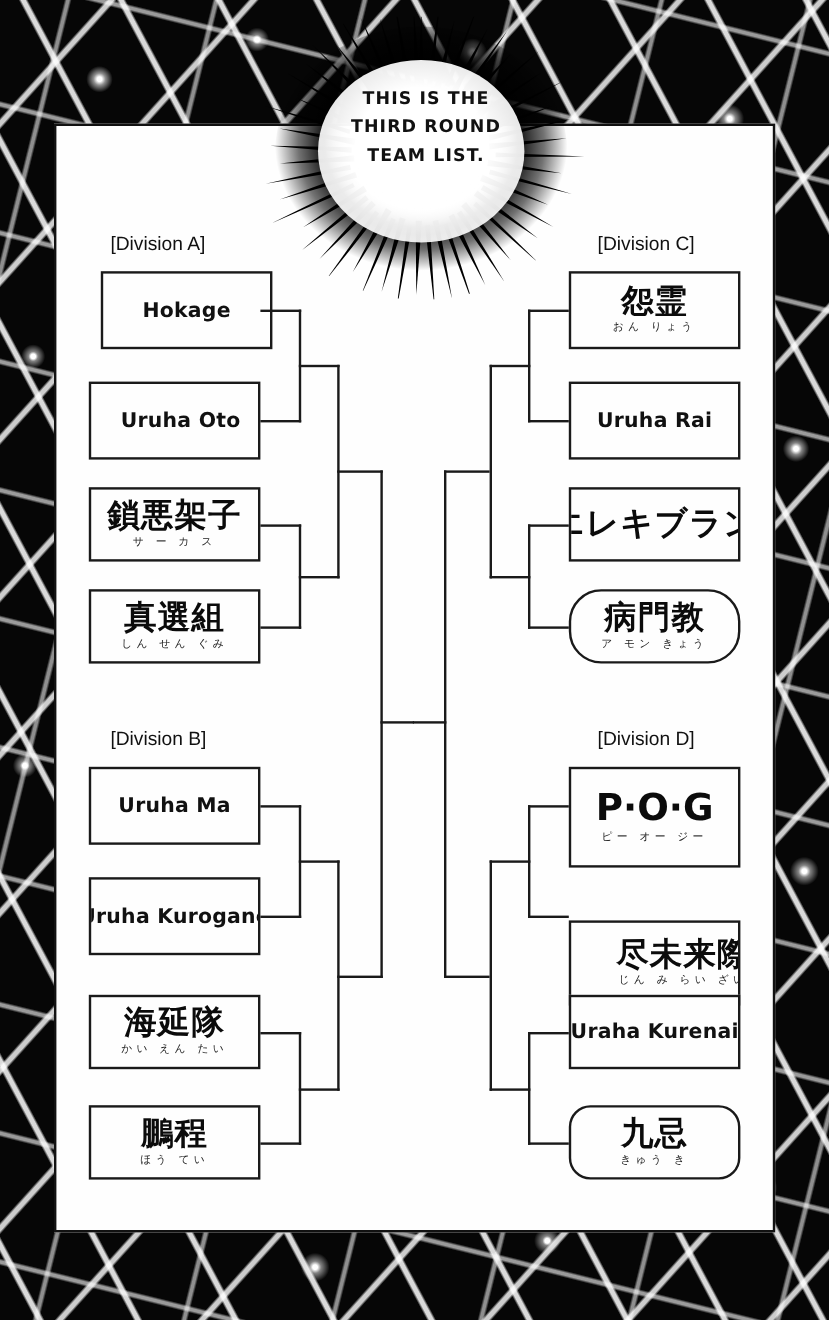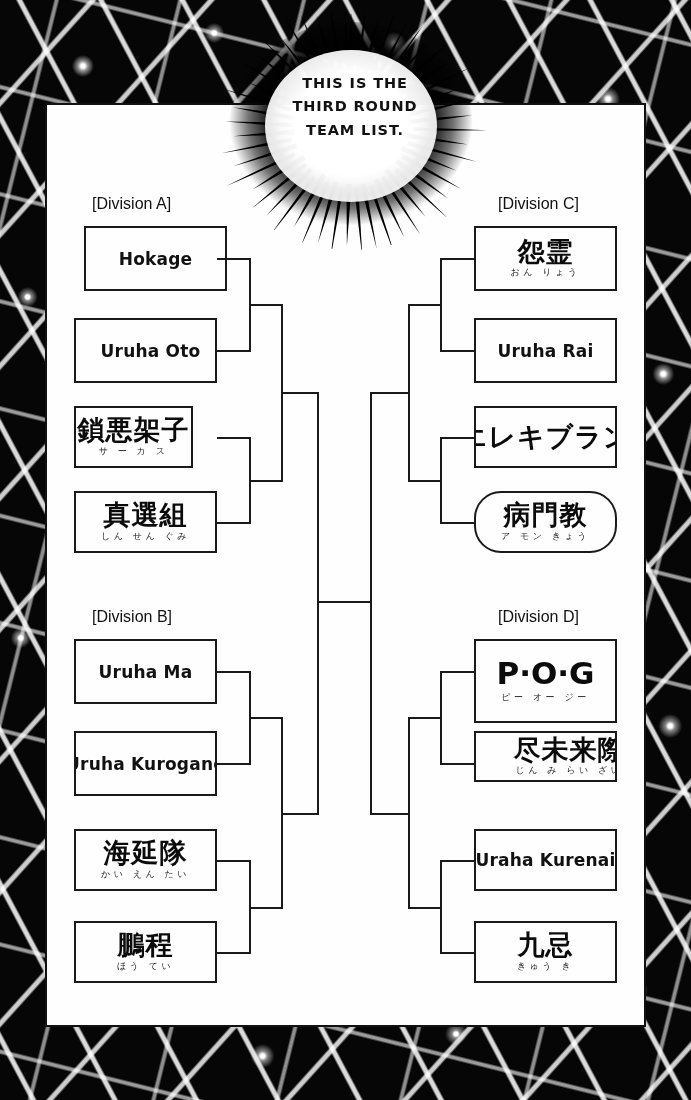--- a/index.html
+++ b/index.html
@@ -257,21 +257,21 @@
     <div class="div-label" style="left:47px;  top:505px;">[Division B]</div>
     <div class="div-label" style="left:453px; top:92px;">[Division C]</div>
     <div class="div-label" style="left:453px; top:505px;">[Division D]</div>
 
     <div class="team" style="left:29px; top:123px; width:143px; height:65px;margin-left:10px;">
       <span class="romaji">Hokage</span>
     </div>
     <div class="team" style="left:29px; top:215px; width:143px; height:65px;padding-left:10px;">
       <span class="romaji">Uruha Oto</span>
     </div>
-    <div class="team" style="left:29px; top:303px; width:119px; height:62px;">
+    <div class="team" style="left:29px; top:303px; width:143px; height:62px;">
       <span class="kanji">鎖悪架子</span>
       <span class="furi">サ ー カ ス</span>
     </div>
     <div class="team" style="left:29px; top:388px; width:143px; height:62px;">
       <span class="kanji">真選組</span>
       <span class="furi">しん せん ぐみ</span>
     </div>
 
     <div class="ln h" style="left:172px; top:155px;  width:34px;"></div>
     <div class="ln h" style="left:172px; top:247px;  width:34px;"></div>
@@ -343,28 +343,28 @@
     <div class="ln v" style="left:395px; top:334px;  height:87px;"></div>
     <div class="ln h" style="left:363px; top:377px;  width:34px;"></div>
 
     <div class="ln v" style="left:363px; top:201px;  height:178px;"></div>
     <div class="ln h" style="left:325px; top:289px;  width:38px;"></div>
 
     <div class="team" style="left:429px; top:536px; width:143px; height:84px;">
       <span class="kanji pog">P·O·G</span>
       <span class="furi">ピー  オー  ジー</span>
     </div>
-    <div class="team" style="left:429px; top:628px; width:143px; height:51px;padding-left:48px;">
+    <div class="team" style="left:429px; top:664px; width:143px; height:71px;padding-left:48px;">
       <span class="kanji">尽未来際</span>
       <span class="furi">じん み らい ざい</span>
     </div>
     <div class="team" style="left:429px; top:726px; width:143px; height:62px;">
       <span class="romaji">Uraha Kurenai</span>
     </div>
-    <div class="team" style="left:429px; top:818px; width:143px; height:62px;">
+    <div class="team" style="left:429px; top:818px; width:143px; height:62px;border-radius:18px;">
       <span class="kanji">九忌</span>
       <span class="furi">きゅう き</span>
     </div>
 
     <div class="ln h" style="left:395px; top:568px;  width:34px;"></div>
     <div class="ln h" style="left:395px; top:660px;  width:34px;"></div>
     <div class="ln v" style="left:395px; top:568px;  height:94px;"></div>
     <div class="ln h" style="left:363px; top:614px;  width:34px;"></div>
 
     <div class="ln h" style="left:395px; top:757px;  width:34px;"></div>

